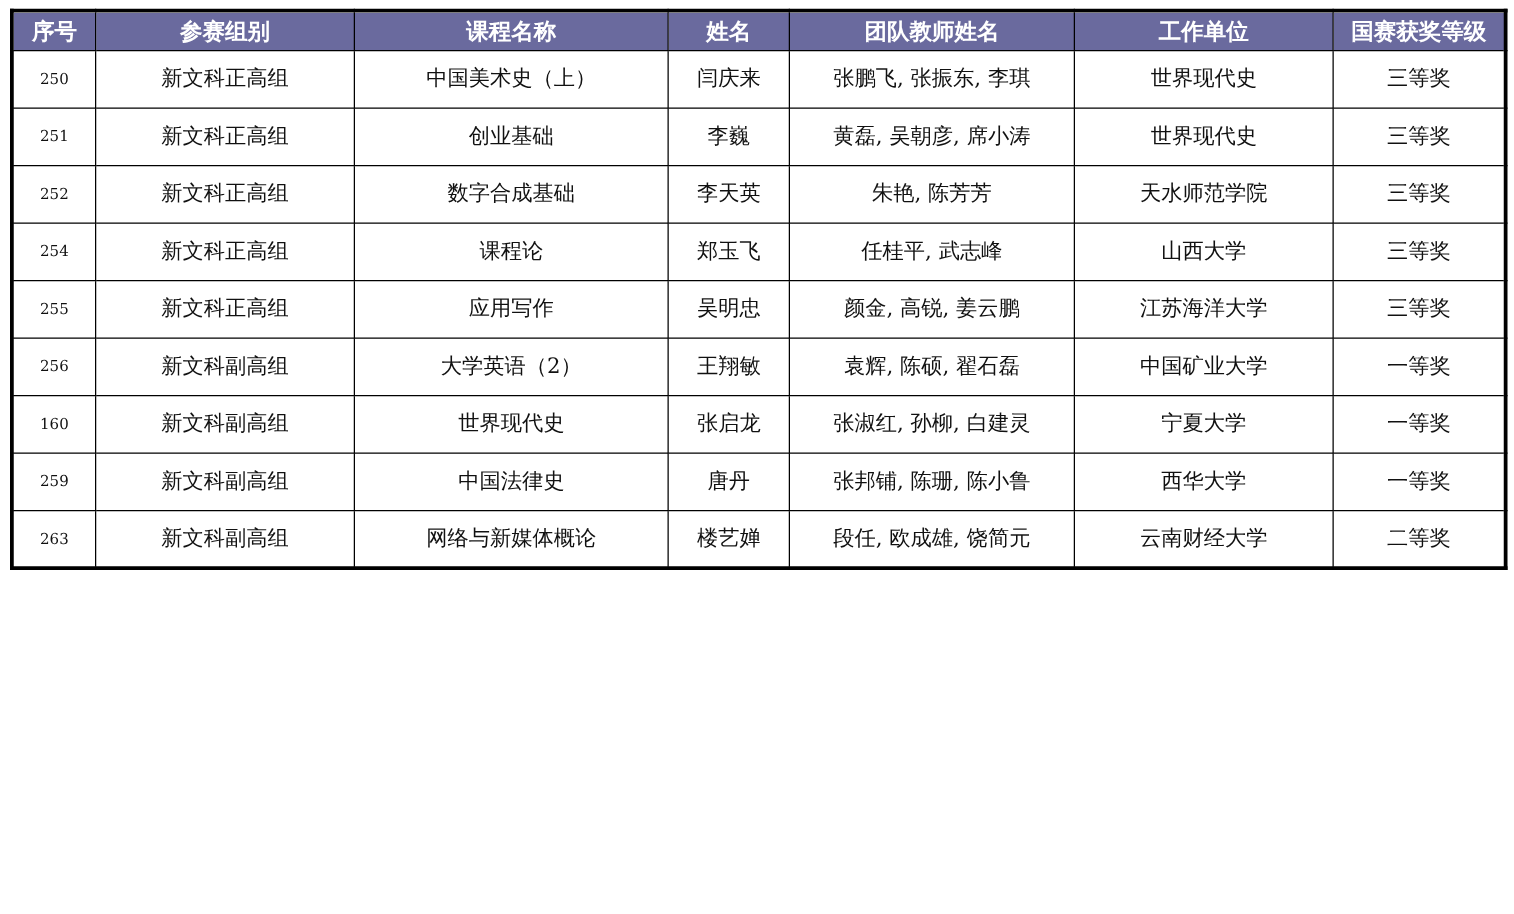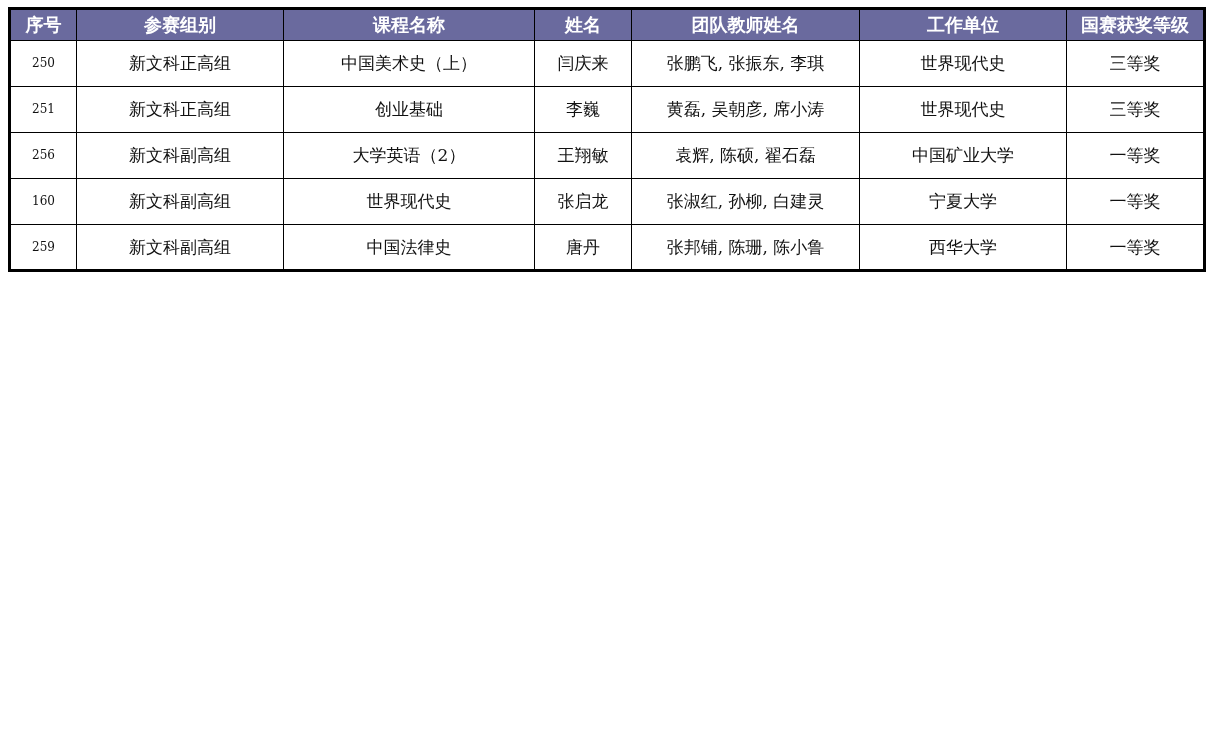--- a/index.html
+++ b/index.html
@@ -99,20 +99,47 @@
         <tr>
           <td class="col-seq">251</td>
           <td class="col-group">新文科正高组</td>
           <td class="col-course">创业基础</td>
           <td class="col-name">李巍</td>
           <td class="col-teachers">黄磊, 吴朝彦, 席小涛</td>
           <td class="col-org">世界现代史</td>
           <td class="col-award">三等奖</td>
         </tr>
         <tr>
+          <td class="col-seq">252</td>
+          <td class="col-group">新文科正高组</td>
+          <td class="col-course">数字合成基础</td>
+          <td class="col-name">李天英</td>
+          <td class="col-teachers">朱艳, 陈芳芳</td>
+          <td class="col-org">天水师范学院</td>
+          <td class="col-award">三等奖</td>
+        </tr>
+        <tr>
+          <td class="col-seq">254</td>
+          <td class="col-group">新文科正高组</td>
+          <td class="col-course">课程论</td>
+          <td class="col-name">郑玉飞</td>
+          <td class="col-teachers">任桂平, 武志峰</td>
+          <td class="col-org">山西大学</td>
+          <td class="col-award">三等奖</td>
+        </tr>
+        <tr>
+          <td class="col-seq">255</td>
+          <td class="col-group">新文科正高组</td>
+          <td class="col-course">应用写作</td>
+          <td class="col-name">吴明忠</td>
+          <td class="col-teachers">颜金, 高锐, 姜云鹏</td>
+          <td class="col-org">江苏海洋大学</td>
+          <td class="col-award">三等奖</td>
+        </tr>
+        <tr>
           <td class="col-seq">256</td>
           <td class="col-group">新文科副高组</td>
           <td class="col-course">大学英语（2）</td>
           <td class="col-name">王翔敏</td>
           <td class="col-teachers">袁辉, 陈硕, 翟石磊</td>
           <td class="col-org">中国矿业大学</td>
           <td class="col-award">一等奖</td>
         </tr>
         <tr>
           <td class="col-seq">160</td>
@@ -125,15 +152,24 @@
         </tr>
         <tr>
           <td class="col-seq">259</td>
           <td class="col-group">新文科副高组</td>
           <td class="col-course">中国法律史</td>
           <td class="col-name">唐丹</td>
           <td class="col-teachers">张邦铺, 陈珊, 陈小鲁</td>
           <td class="col-org">西华大学</td>
           <td class="col-award">一等奖</td>
         </tr>
+        <tr>
+          <td class="col-seq">263</td>
+          <td class="col-group">新文科副高组</td>
+          <td class="col-course">网络与新媒体概论</td>
+          <td class="col-name">楼艺婵</td>
+          <td class="col-teachers">段任, 欧成雄, 饶简元</td>
+          <td class="col-org">云南财经大学</td>
+          <td class="col-award">二等奖</td>
+        </tr>
       </tbody>
   </table>
 </div>
 
 </body></html>

